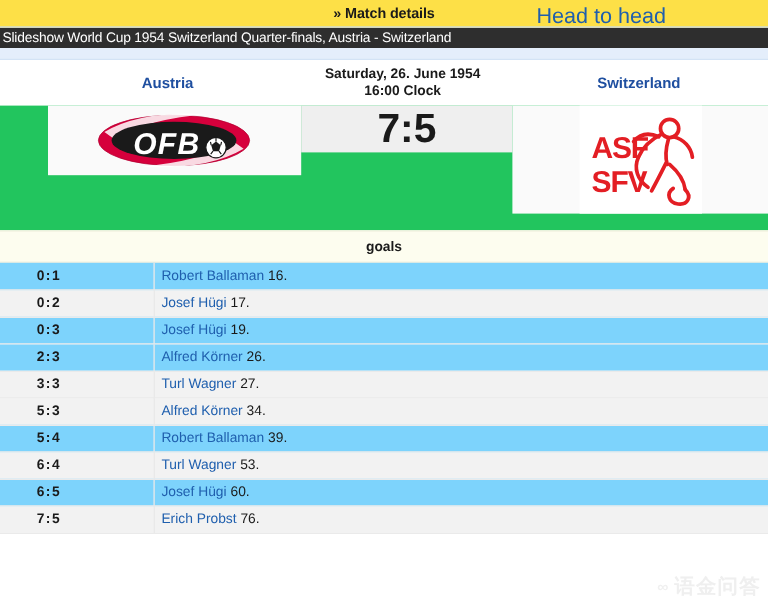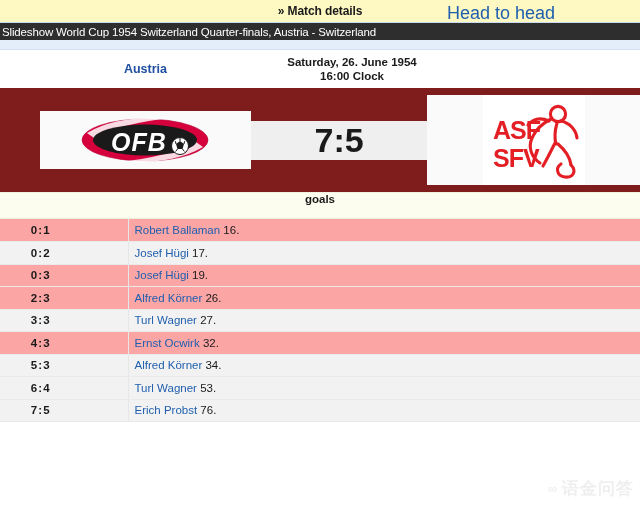--- a/index.html
+++ b/index.html
@@ -6,21 +6,21 @@
   body{
     width:640px;height:509px;overflow:hidden;
     background:#ffffff;
     font-family:"Liberation Sans",sans-serif;
     -webkit-font-smoothing:antialiased;
   }
   #page{position:relative;width:640px;height:509px;}
 
   
   .topbar{
-    height:22px;background:#fef9c3;
+    height:22px;background:#fde047;
     border-bottom:1px solid #c9ddf2;
     display:flex;align-items:center;position:relative;
   }
   .topbar .nav-left{
     position:absolute;left:0;right:0;text-align:center;
     font-size:12px;font-weight:bold;color:#1a1a1a;
     letter-spacing:-0.1px;
   }
   .topbar .nav-right{
     position:absolute;left:447px;top:3px;
@@ -49,50 +49,50 @@
     cursor:pointer;
   }
   .team-cell.right{width:227px;}
   .date-cell{
     width:188px;text-align:center;line-height:14px;
     font-size:11.5px;font-weight:bold;color:#1a1a1a;
   }
 
   
   .score-row{
-    height:104px;display:flex;align-items:center;
-    background:#7f1d1d;
+    height:104px;display:flex;align-items:flex-start;
+    background:#22c55e;
     padding-left:40px;
   }
   .logo-cell{
     width:225px;display:flex;align-items:center;justify-content:center;
     background:#fafafa;
   }
   .logo-cell.right{width:227px;}
   .score-cell{
     width:188px;background:#efefef;
     display:flex;align-items:center;justify-content:center;
   }
   .score-text{
     font-size:34px;font-weight:bold;color:#1a1a1a;
     letter-spacing:0px;
   }
 
   
   .goals-band{
     height:25px;background:#fdfdef;
     border-top:1px solid #f1f1dd;border-bottom:1px solid #ededdb;
-    display:flex;align-items:flex-start;justify-content:center;
+    display:flex;align-items:center;justify-content:center;
     font-size:11.5px;font-weight:bold;color:#1a1a1a;
   }
 
   
   .goals-table{width:640px;border-collapse:collapse;}
   .goals-table tr{height:22.5px;}
-  .goals-table tr.odd{background:#fca5a5;margin-left:36px;}
+  .goals-table tr.odd{background:#7dd3fc;margin-left:36px;}
   .goals-table tr.even{background:#f2f2f2;}
   .goals-table td{
     padding:0;font-size:11.5px;vertical-align:middle;
     border-bottom:1px solid #eaeaea;
   }
   td.score-col{
     width:128px;text-align:center;padding-right:46px;
     font-weight:bold;color:#1a1a1a;letter-spacing:1.2px;
     box-sizing:border-box;border-right:1px solid #e6e6e6;
   }
@@ -136,20 +136,21 @@
     <span>Slideshow World Cup 1954 Switzerland Quarter-finals, Austria - Switzerland</span>
   </div>
   <div class="bluestrip"></div>
 
   <div class="meta-row">
     <div class="team-cell">Austria</div>
     <div class="date-cell">
       <div>Saturday, 26. June 1954</div>
       <div>16:00 Clock</div>
     </div>
+    <div class="team-cell right">Switzerland</div>
   </div>
 
   <div class="score-row">
 
     <div class="logo-cell">
       <div class="ofb-wrap">
         <svg width="136" height="58" viewBox="0 0 136 58">
           <defs>
             <linearGradient id="ofbg" x1="0" y1="0" x2="1" y2="1">
               <stop offset="0%" stop-color="#e8days"></stop>
@@ -225,31 +226,35 @@
           <td class="scorer-col pad-away"><span class="scorer">Josef Hügi</span> <span class="minute">19.</span></td>
         </tr>
         <tr class="odd">
           <td class="score-col">2:3</td>
           <td class="scorer-col pad-home"><span class="scorer">Alfred Körner</span> <span class="minute">26.</span></td>
         </tr>
         <tr class="even">
           <td class="score-col">3:3</td>
           <td class="scorer-col pad-home"><span class="scorer">Turl Wagner</span> <span class="minute">27.</span></td>
         </tr>
-        <tr class="odd">
-          <td class="score-col">4:3</td>
-          <td class="scorer-col pad-home"><span class="scorer">Ernst Ocwirk</span> <span class="minute">32.</span></td>
-        </tr>
         <tr class="even">
           <td class="score-col">5:3</td>
           <td class="scorer-col pad-home"><span class="scorer">Alfred Körner</span> <span class="minute">34.</span></td>
         </tr>
+        <tr class="odd">
+          <td class="score-col">5:4</td>
+          <td class="scorer-col pad-away"><span class="scorer">Robert Ballaman</span> <span class="minute">39.</span></td>
+        </tr>
         <tr class="even">
           <td class="score-col">6:4</td>
           <td class="scorer-col pad-home"><span class="scorer">Turl Wagner</span> <span class="minute">53.</span></td>
+        </tr>
+        <tr class="odd">
+          <td class="score-col">6:5</td>
+          <td class="scorer-col pad-away"><span class="scorer">Josef Hügi</span> <span class="minute">60.</span></td>
         </tr>
         <tr class="even">
           <td class="score-col">7:5</td>
           <td class="scorer-col pad-home"><span class="scorer">Erich Probst</span> <span class="minute">76.</span></td>
         </tr>
       </tbody>
   </table>
 
   <div class="bottom-fill"></div>
 

